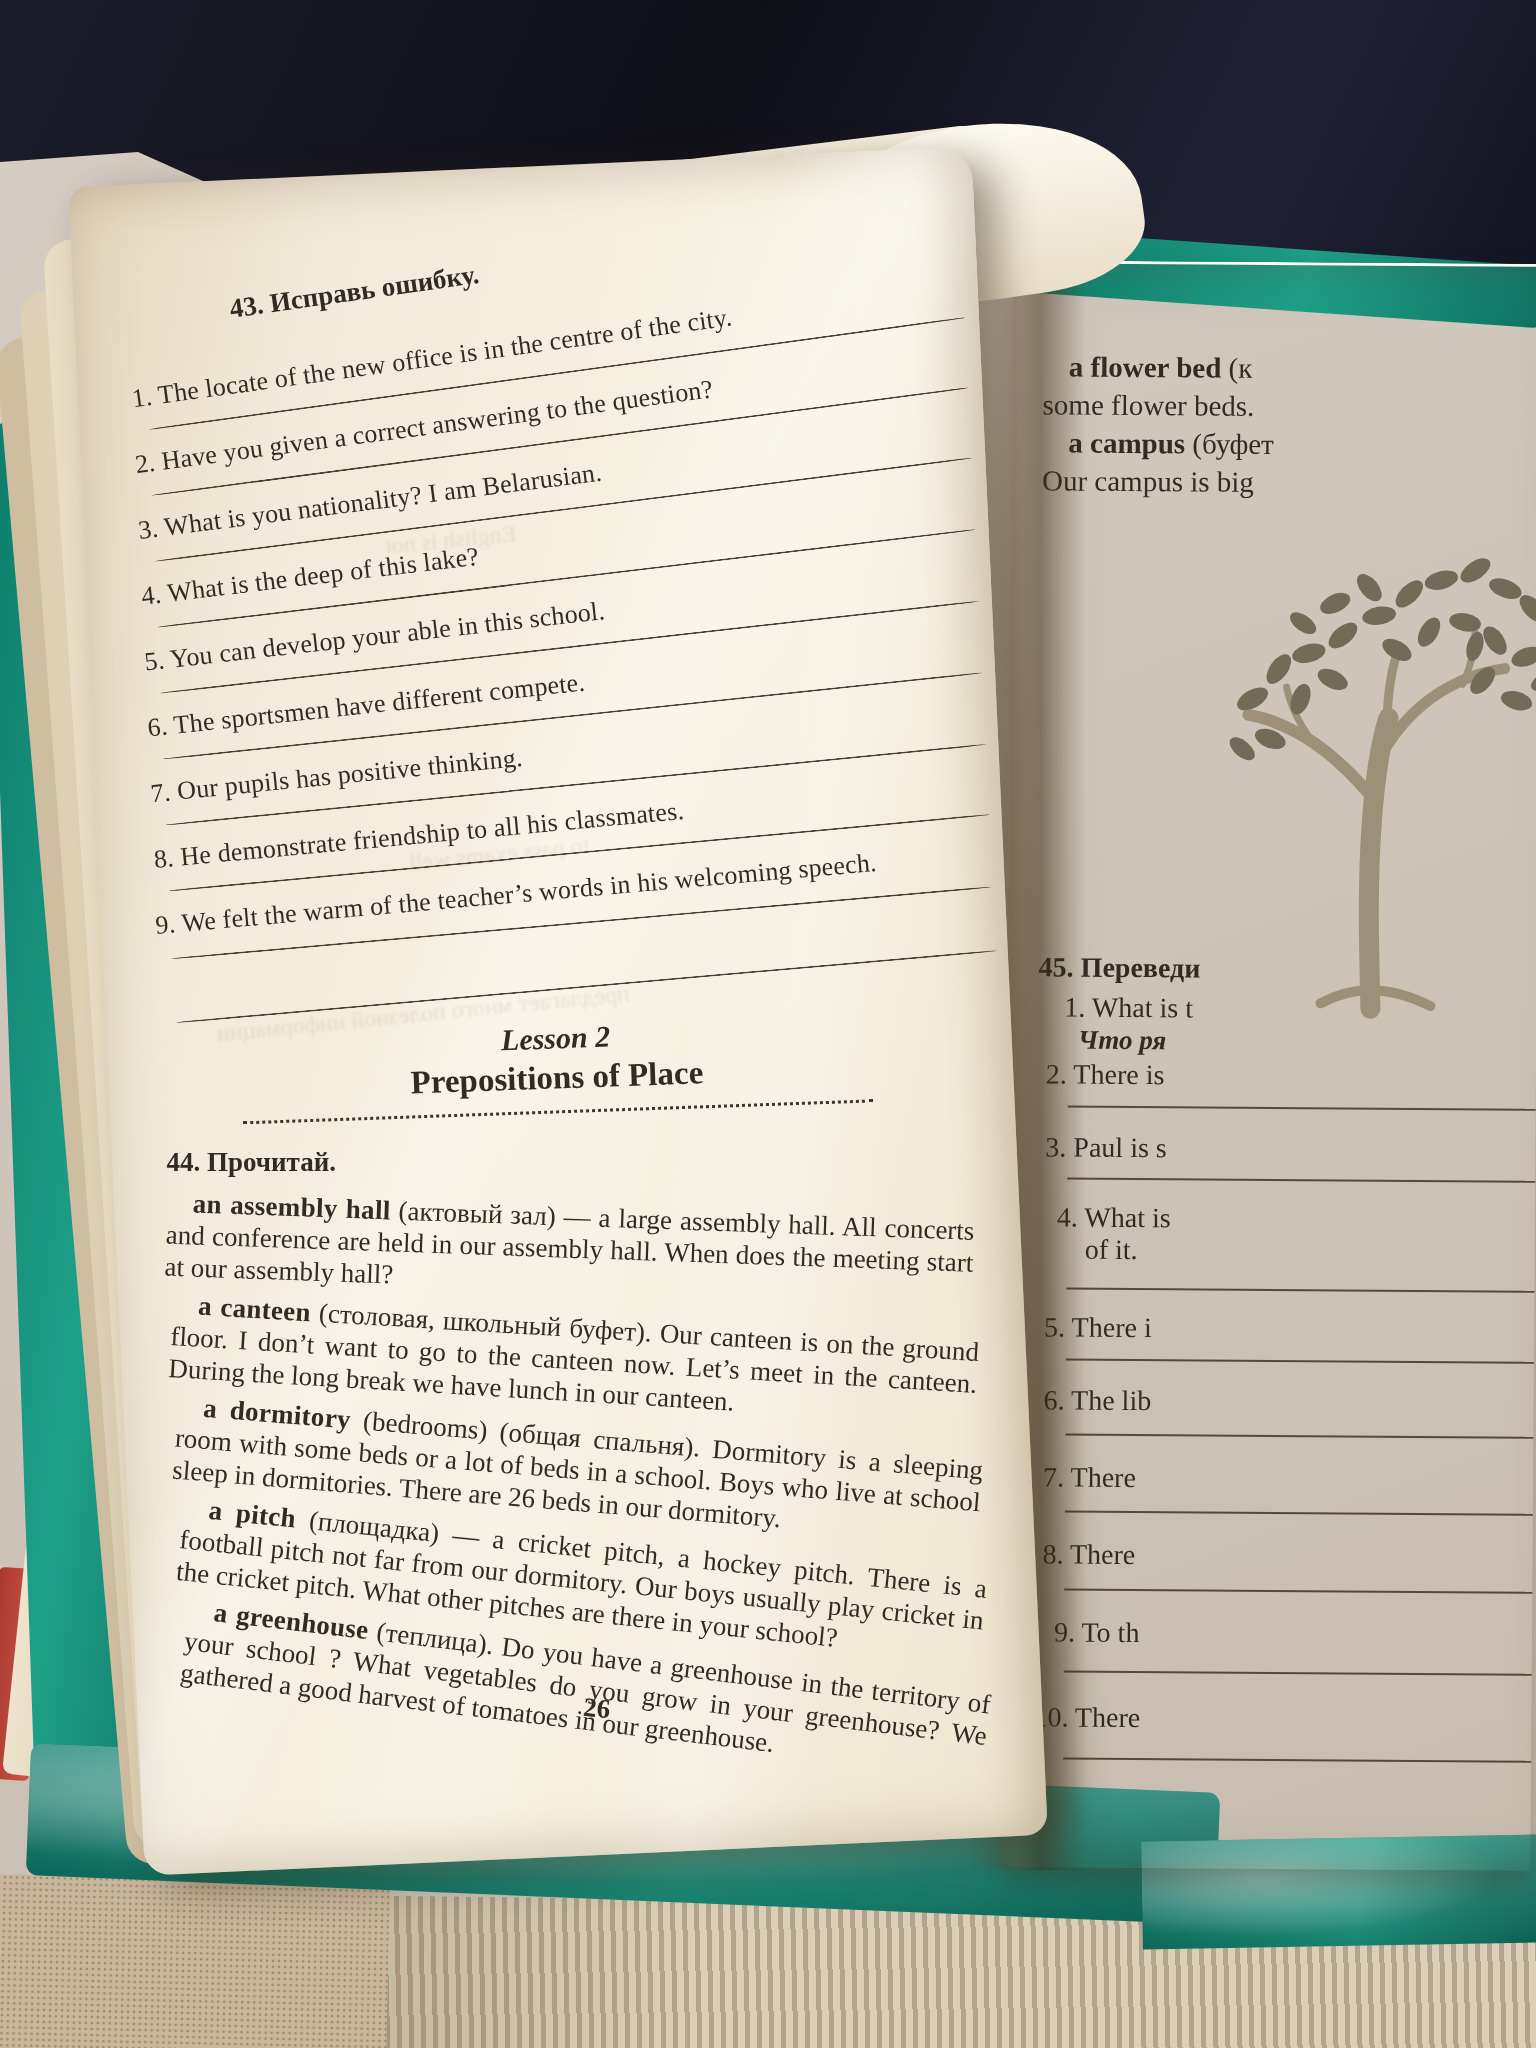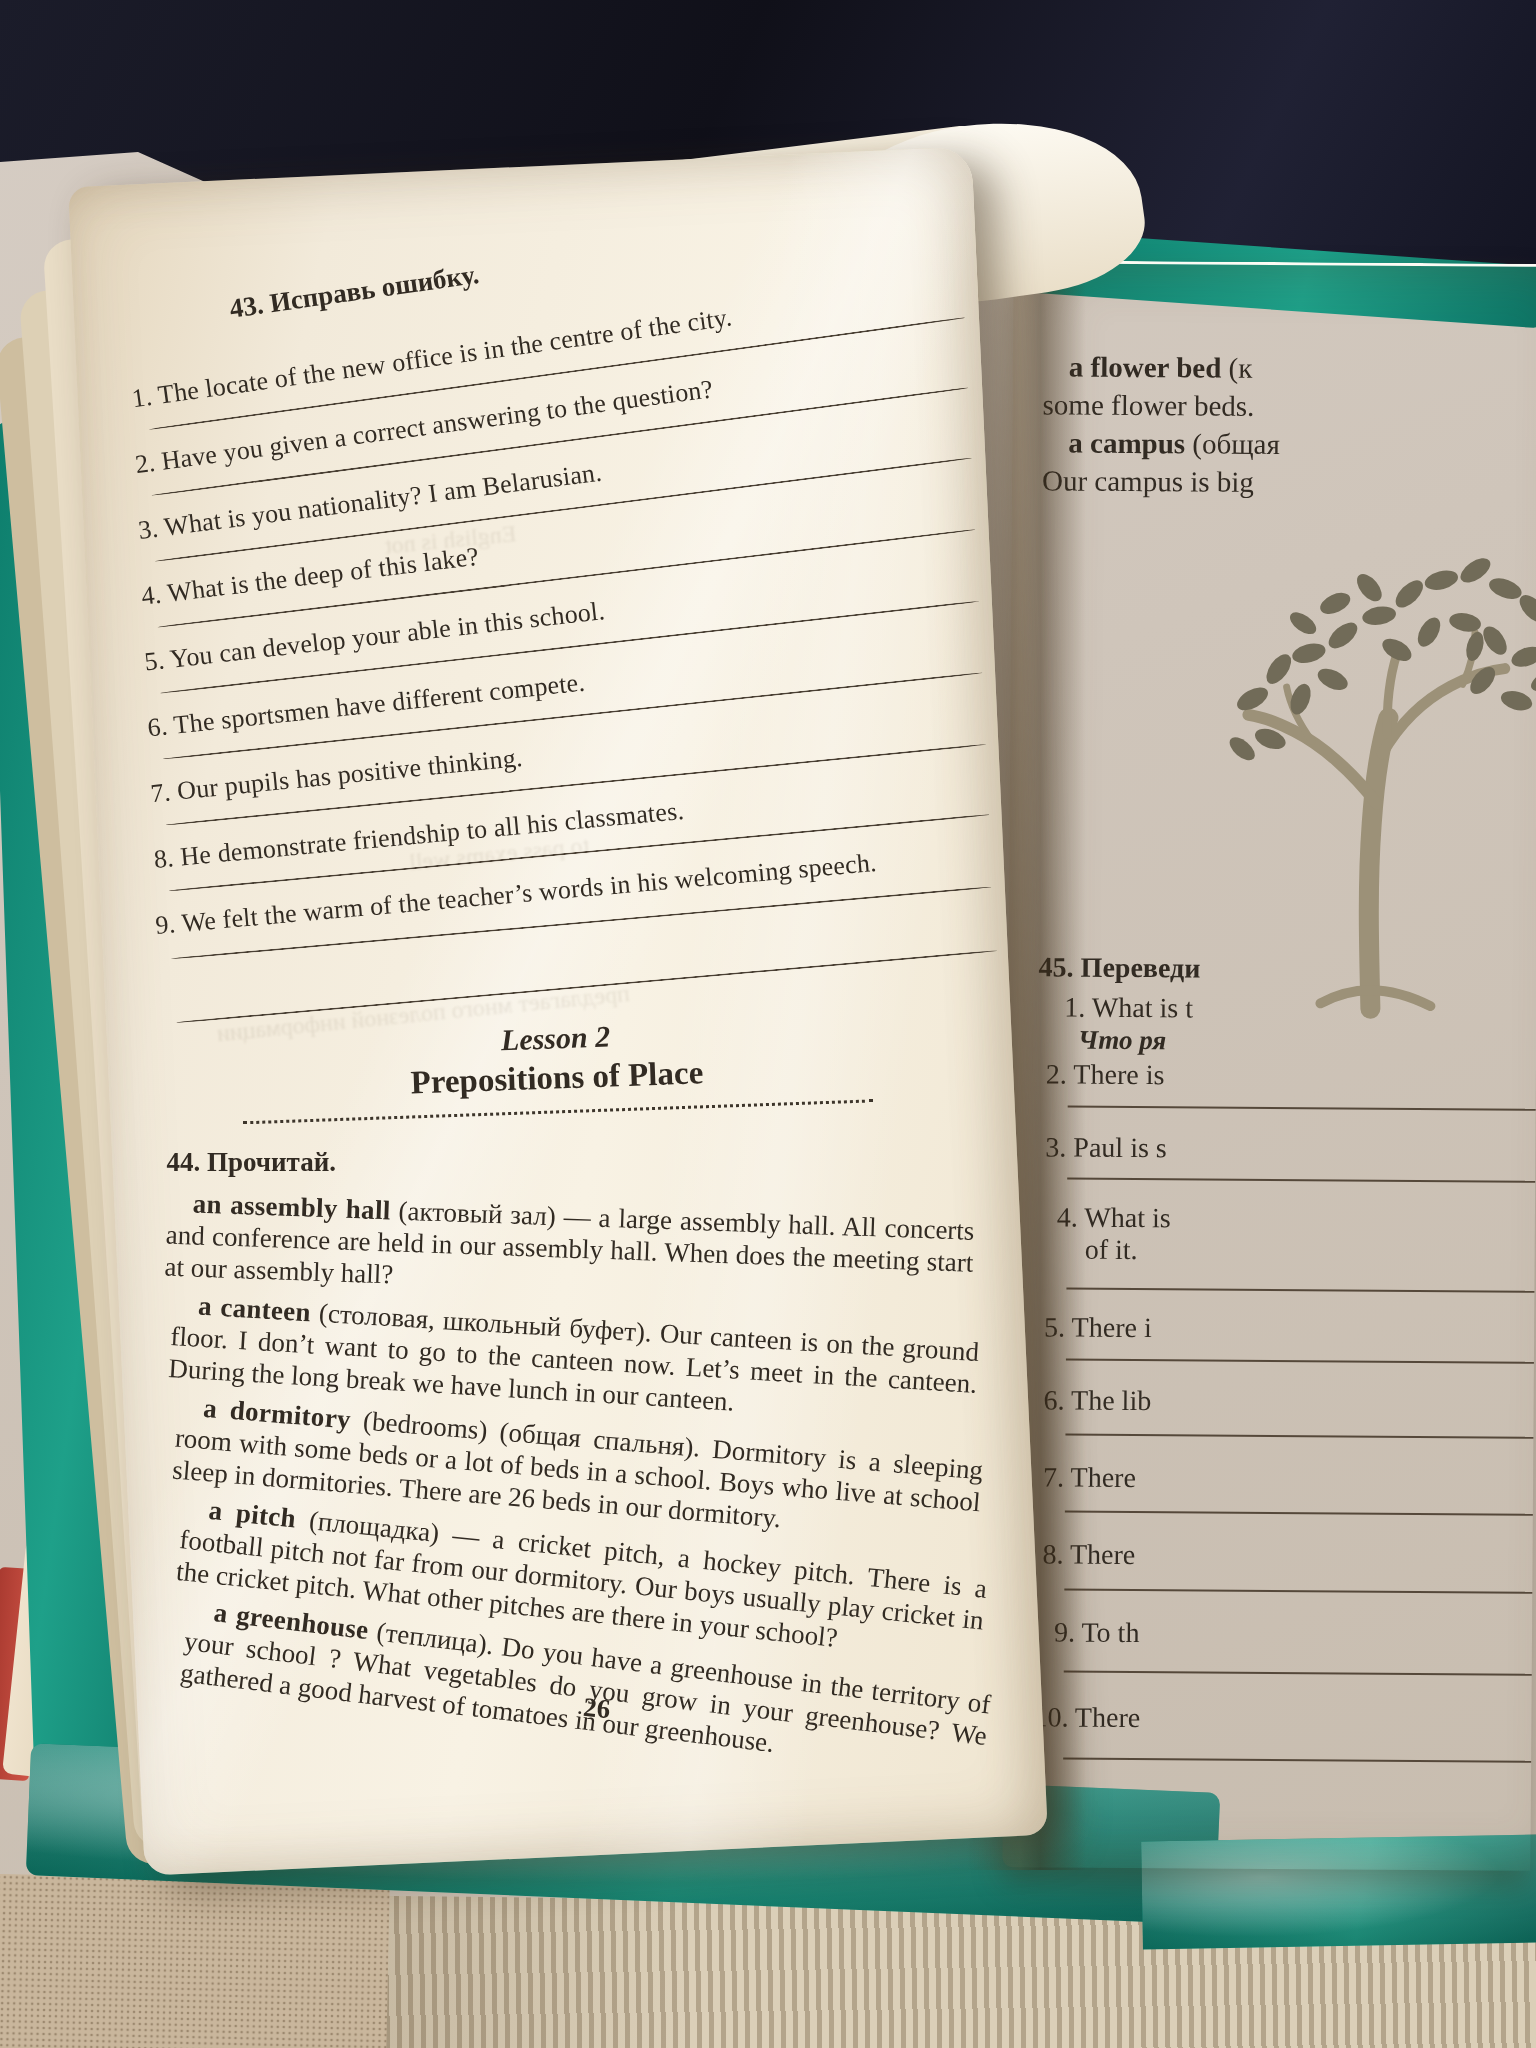--- a/index.html
+++ b/index.html
@@ -115,21 +115,21 @@
 
   <div class="abs stack stack3"></div>
   <div class="abs stack stack2"></div>
   <div class="abs stack stack1"></div>
   <div class="abs top-edge-strip"></div>
 
   <div class="abs page-right">
     <div class="abs vocab" style="left:30px;top:84px;">
       <div class="ind"><b>a flower bed</b><span> (к</span></div>
       <div><b></b><span>some flower beds.</span></div>
-      <div class="ind"><b>a campus</b><span> (общая</span></div>
+      <div class="ind"><b>a campus</b><span> (буфет</span></div>
       <div><b></b><span>Our campus is big</span></div>
     </div>
 
     <svg class="tree" width="390" height="520" viewBox="0 0 390 520">
       <g stroke="#988d73" fill="none" stroke-linecap="round">
         <path d="M190 505 C188 440 186 380 190 320 C193 272 198 240 206 214" stroke-width="20"></path>
         <path d="M195 300 C170 268 140 242 112 228 C96 220 82 214 66 212" stroke-width="12"></path>
         <path d="M200 250 C216 222 238 198 268 182 C286 172 304 166 322 164" stroke-width="11"></path>
         <path d="M205 230 C204 200 206 176 214 150" stroke-width="9"></path>
         <path d="M130 238 C118 222 108 204 104 184" stroke-width="7"></path>

